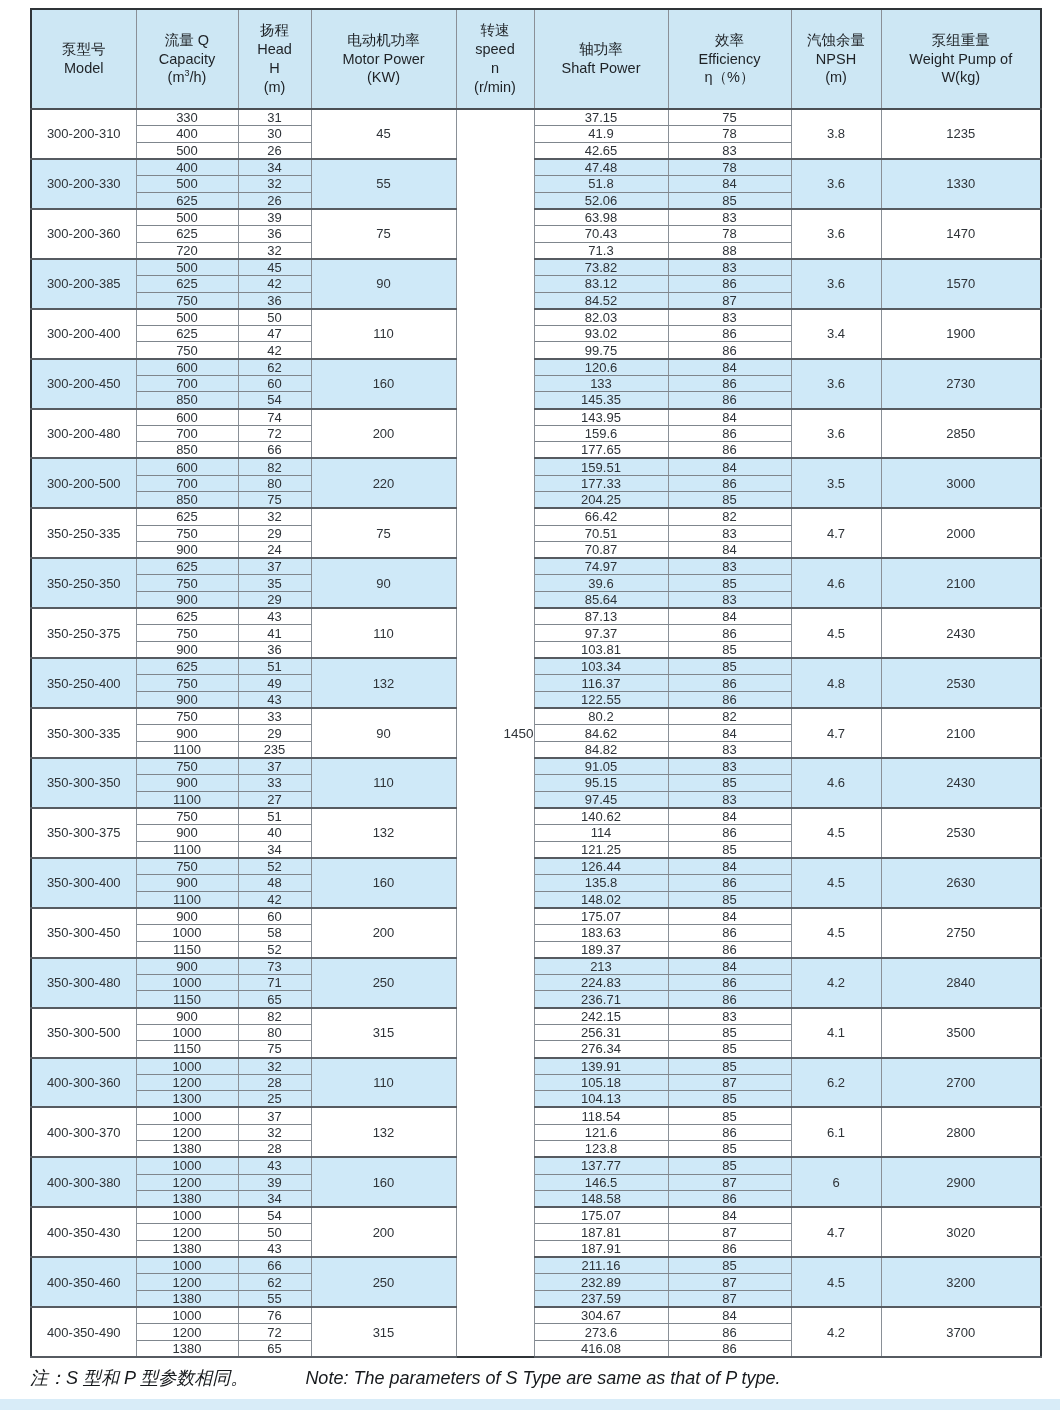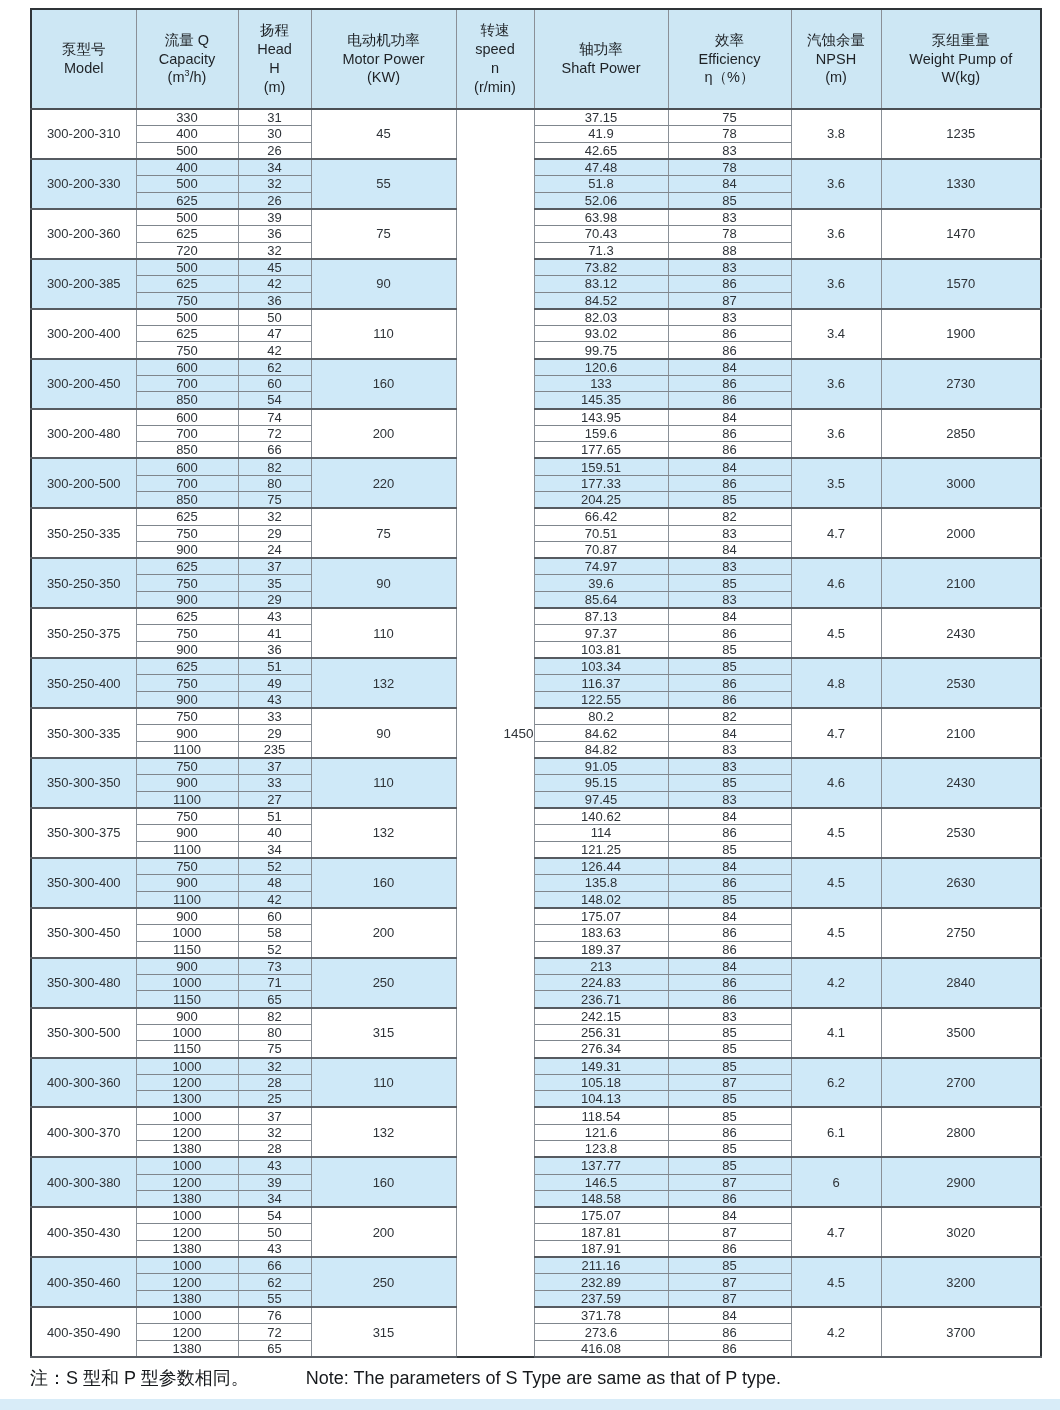--- a/index.html
+++ b/index.html
@@ -56,20 +56,21 @@
   }
   sup { font-size: 9px; }
   .footer-note {
     position: absolute;
     left: 30px;
     top: 1366px;
     width: 1010px;
     font-size: 18px;
     color: #16191c;
     white-space: nowrap;
+    font-style: italic;
   }
   .footer-note .zh { display: inline-block; }
   .footer-note .en { display: inline-block; margin-left: 52px; }
   .bottom-strip {
     position: absolute;
     left: 0;
     bottom: 0;
     width: 1060px;
     height: 11px;
     background: #d8ecf8;
@@ -559,21 +560,21 @@
           <td>1150</td>
           <td>75</td>
           <td>276.34</td>
           <td>85</td>
         </tr>
         <tr class="blue">
           <td rowspan="3" class="blockend">400-300-360</td>
           <td class="sep">1000</td>
           <td class="sep">32</td>
           <td rowspan="3" class="blockend">110</td>
-          <td class="sep">149.31</td>
+          <td class="sep">139.91</td>
           <td class="sep">85</td>
           <td rowspan="3" class="blockend">6.2</td>
           <td rowspan="3" class="blockend">2700</td>
         </tr>
         <tr class="blue">
           <td class="sep">1200</td>
           <td class="sep">28</td>
           <td class="sep">105.18</td>
           <td class="sep">87</td>
         </tr>
@@ -669,21 +670,21 @@
           <td>1380</td>
           <td>55</td>
           <td>237.59</td>
           <td>87</td>
         </tr>
         <tr class="">
           <td rowspan="3" class="blockend">400-350-490</td>
           <td class="sep">1000</td>
           <td class="sep">76</td>
           <td rowspan="3" class="blockend">315</td>
-          <td class="sep">371.78</td>
+          <td class="sep">304.67</td>
           <td class="sep">84</td>
           <td rowspan="3" class="blockend">4.2</td>
           <td rowspan="3" class="blockend">3700</td>
         </tr>
         <tr class="">
           <td class="sep">1200</td>
           <td class="sep">72</td>
           <td class="sep">273.6</td>
           <td class="sep">86</td>
         </tr>

